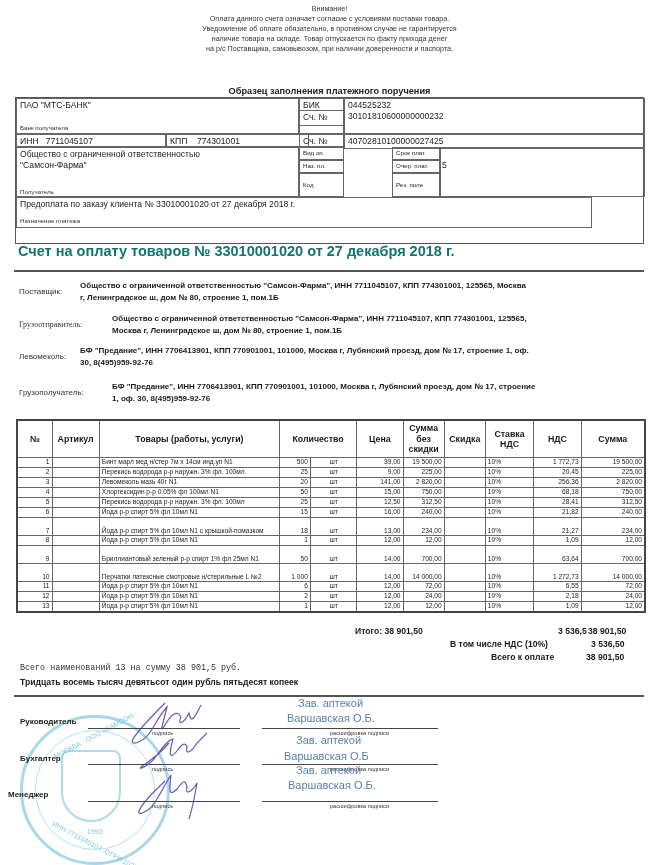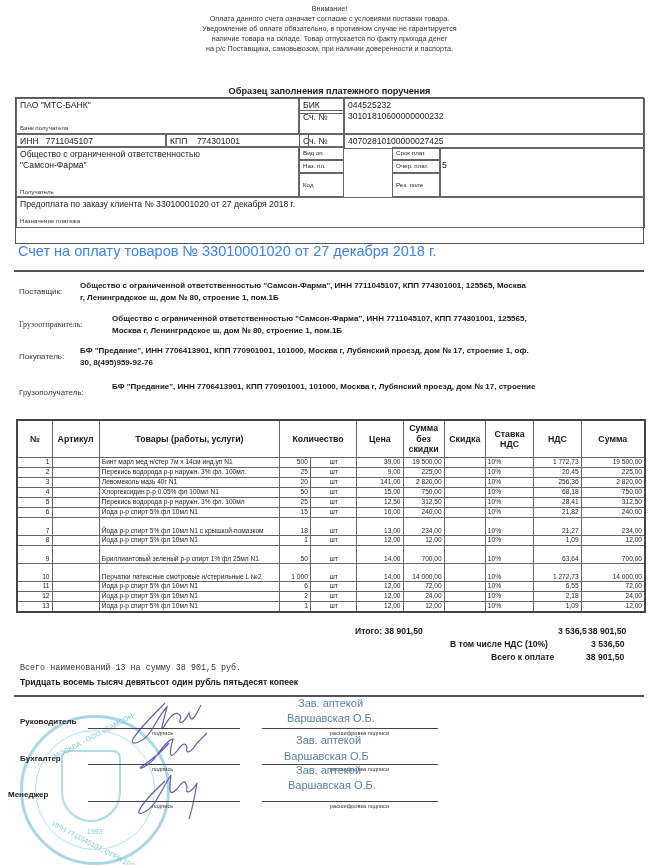--- a/index.html
+++ b/index.html
@@ -21,21 +21,21 @@
   .bank {
     left: 15px; top: 97px; width: 629px; height: 147px;
     border: 1px solid #555;
     box-sizing: border-box;
   }
   .cell { position: absolute; border: 1px solid #666; box-sizing: border-box; font-size: 8.6px; color: #222; padding: 1px 3px; white-space: nowrap; overflow: hidden; }
   .cell.small { font-size: 6.2px; }
   .lbl { position: absolute; font-size: 6.2px; color: #333; }
 
   .invoice-title {
-    left: 18px; top: 243px; font-size: 14.5px; font-weight: normal; color: #3b82f6; white-space: nowrap;
+    left: 18px; top: 243px; font-size: 14.5px; font-weight: bold; color: #0f766e; white-space: nowrap;
   }
   .rule { left: 14px; width: 630px; height: 2px; background: #555; }
 
   .party-label { font-size: 8px; color: #333; white-space: nowrap; }
   .party-text { font-size: 8px; font-weight: bold; color: #1a1a1a; line-height: 11.5px; }
 
   
   table.items {
     position: absolute; left: 16px; top: 419px; width: 630px;
     border-collapse: collapse; table-layout: fixed;
@@ -107,26 +107,26 @@
   </div>
   <div class="cell" style="left:150px;top:36px;width:143px;height:13px;">
     <span>КПП</span>&nbsp;&nbsp;&nbsp;
     <span>774301001</span>
   </div>
   <div class="cell" style="left:0;top:49px;width:283px;height:50px;line-height:11px;">
     <div>Общество с ограниченной ответственностью</div>
     <div>"Самсон-Фарма"</div>
     <span class="lbl" style="left:3px;top:38px;">Получатель</span>
   </div>
-  <div class="cell" style="left:0;top:99px;width:629px;height:31px;">
+  <div class="cell" style="left:0;top:99px;width:576px;height:31px;">
     <span>Предоплата по заказу клиента № 33010001020 от 27 декабря 2018 г.</span>
     <span class="lbl" style="left:3px;top:19px;">Назначение платежа</span>
   </div>
 
-  <div class="cell" style="left:283px;top:0;width:45px;height:16px;">БИК</div>
+  <div class="cell" style="left:283px;top:0;width:45px;height:28px;">БИК</div>
   <div class="cell" style="left:328px;top:0;width:301px;height:12px;border-bottom:none;">044525232</div>
   <div class="cell" style="left:283px;top:12px;width:45px;height:24px;">Сч. №</div>
   <div class="cell" style="left:328px;top:12px;width:301px;height:24px;border-top:none;">30101810600000000232</div>
   <div class="cell" style="left:283px;top:36px;width:45px;height:13px;">Сч. №</div>
   <div class="cell" style="left:328px;top:36px;width:301px;height:15px;">40702810100000027425</div>
 
   <div class="cell small" style="left:283px;top:49px;width:45px;height:13px;">Вид оп.</div>
   <div class="cell small" style="left:283px;top:62px;width:45px;height:13px;">Наз. пл.</div>
   <div class="cell small" style="left:283px;top:75px;width:45px;height:24px;padding-top:7px;">Код</div>
   <div class="cell small" style="left:376px;top:49px;width:48px;height:13px;">Срок плат.</div>
@@ -145,29 +145,30 @@
   <div>Общество с ограниченной ответственностью "Самсон-Фарма", ИНН 7711045107, КПП 774301001, 125565, Москва</div>
   <div>г, Ленинградское ш, дом № 80, строение 1, пом.1Б</div>
 </div>
 
 <div class="abs party-label" style="left:19px;top:320px;font-family:Liberation Serif, serif;">Грузоотправитель:</div>
 <div class="abs party-text" style="left:112px;top:313px;">
   <div>Общество с ограниченной ответственностью "Самсон-Фарма", ИНН 7711045107, КПП 774301001, 125565,</div>
   <div>Москва г, Ленинградское ш, дом № 80, строение 1, пом.1Б</div>
 </div>
 
-<div class="abs party-label" style="left:19px;top:352px;">Покупатель:</div>
+<div class="abs party-label" style="left:19px;top:352px;">Левомеколь:</div>
 <div class="abs party-text" style="left:80px;top:345px;">
   <div>БФ "Предание", ИНН 7706413901, КПП 770901001, 101000, Москва г, Лубянский проезд, дом № 17, строение 1, оф.</div>
   <div>30, 8(495)959-92-76</div>
 </div>
 
 <div class="abs party-label" style="left:19px;top:388px;">Грузополучатель:</div>
 <div class="abs party-text" style="left:112px;top:381px;">
   <div>БФ "Предание", ИНН 7706413901, КПП 770901001, 101000, Москва г, Лубянский проезд, дом № 17, строение</div>
+  <div>1, оф. 30, 8(495)959-92-76</div>
 </div>
 
 <table class="items">
   <colgroup>
     <col style="width:34px">
       <col style="width:46px">
       <col style="width:175px">
       <col style="width:30px">
       <col style="width:45px">
     <col style="width:45px">

